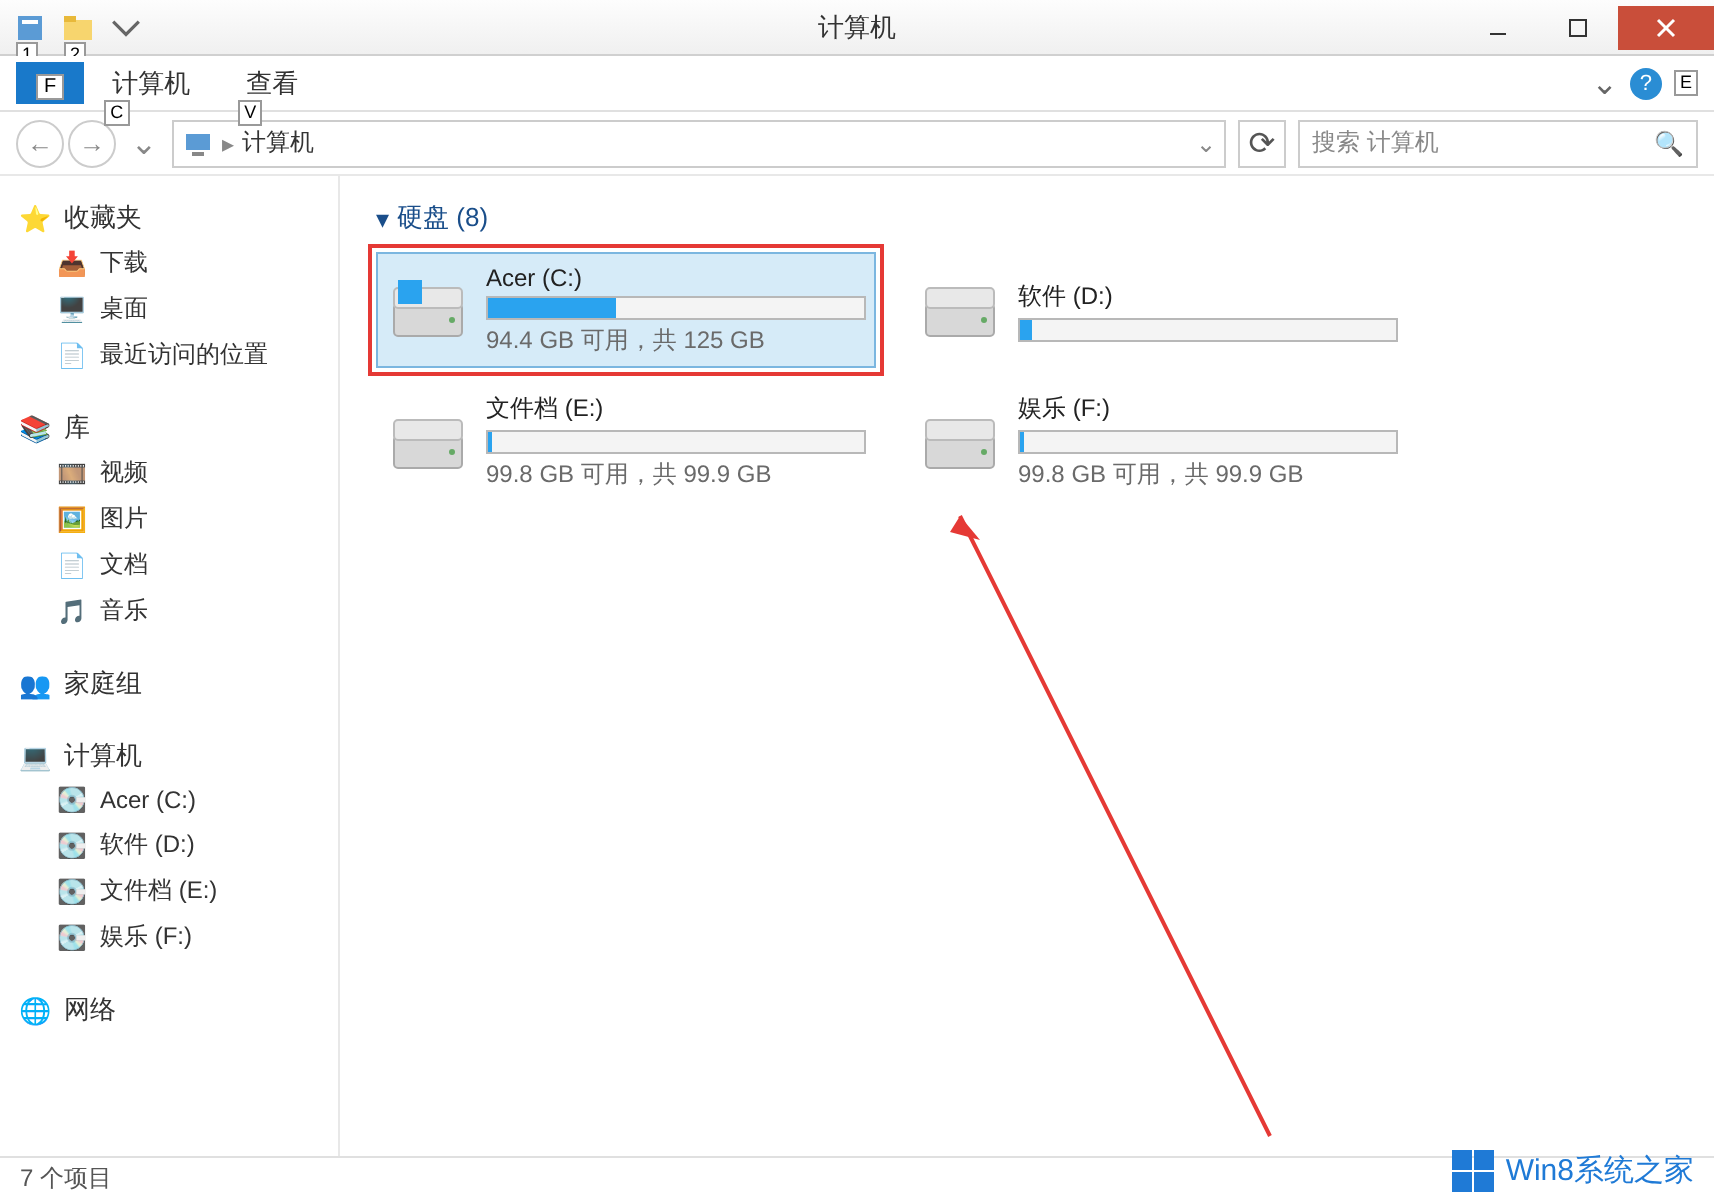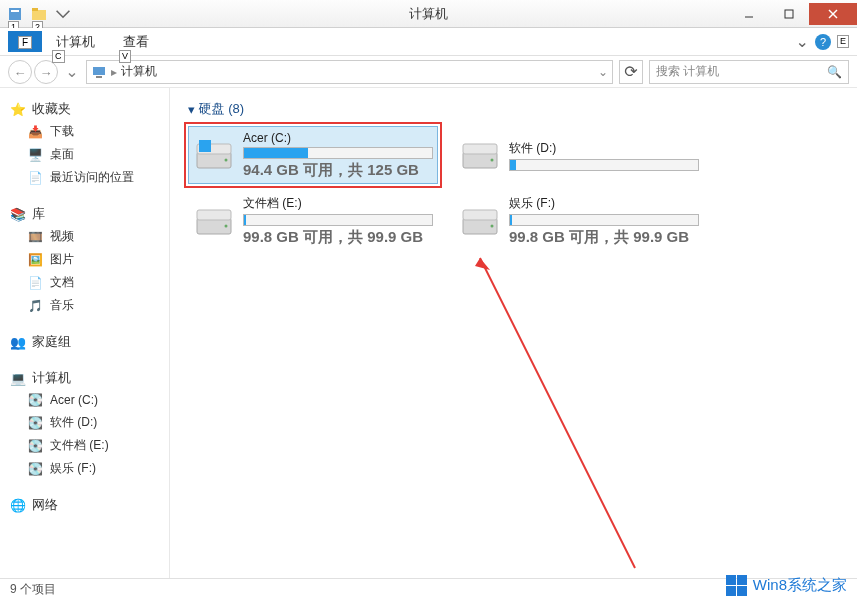--- a/index.html
+++ b/index.html
@@ -43,21 +43,21 @@
 .ghead { font-size: 13px; color: #1a4e8a; margin-bottom: 8px; display:flex;align-items:center;gap:4px; }
 .drives { display: flex; flex-wrap: wrap; gap: 8px 16px; }
 .drive { width: 250px; height: 58px; display: flex; align-items: center; gap: 8px; padding: 4px; border: 1px solid transparent; }
 .drive.sel { background: #d6ebf8; border: 1px solid #7bb6e0; }
 .drive.hl { outline: 2px solid #e53935; outline-offset: 2px; }
 .dicon { width: 42px; height: 42px; display:flex;align-items:center;justify-content:center; }
 .dinfo { flex: 1; display: flex; flex-direction: column; gap: 2px; }
 .dname { font-size: 12px; color: #222; }
 .dbar { width: 100%; height: 12px; border: 1px solid #b8b8b8; background: #f4f4f4; position: relative; }
 .dfill { height: 100%; background: #2aa3ef; }
-.dstat { font-size: 15px; color: #6a6a6a; font-weight: bold; }
+.dstat { font-size: 12px; color: #6a6a6a; }
 
 .annot-arrow { position: absolute; left: 185px; top: 120px; pointer-events: none; }
 
 .statusbar { height: 22px; border-top: 1px solid #e0e0e0; display: flex; align-items: center; padding: 0 10px; font-size: 12px; color: #555; }
 .watermark { position: absolute; right: 10px; bottom: 4px; display: flex; align-items: center; gap: 6px; font-size: 15px; color: #1f7ad6; font-weight: 500; }
 .wm-ico { display:grid;grid-template-columns:10px 10px;grid-template-rows:10px 10px;gap:1px; }
 .wm-ico span{background:#1f7ad6;}
 </style>
 </head>
 <body>
@@ -302,21 +302,21 @@
       </div>
 
     <svg class="annot-arrow" width="300" height="380">
       <line x1="125" y1="50" x2="280" y2="360" stroke="#e53935" stroke-width="2"></line>
       <polygon points="125,50 135,62 120,58" fill="#e53935"></polygon>
     </svg>
   </div>
 </div>
 
 <div class="statusbar">
-  <span>9 个项目</span>
+  <span>7 个项目</span>
 </div>
 
 <div class="watermark">
   <span class="wm-ico">
       <span></span>
       <span></span>
       <span></span>
       <span></span>
     </span>
   <span>Win8系统之家</span>

